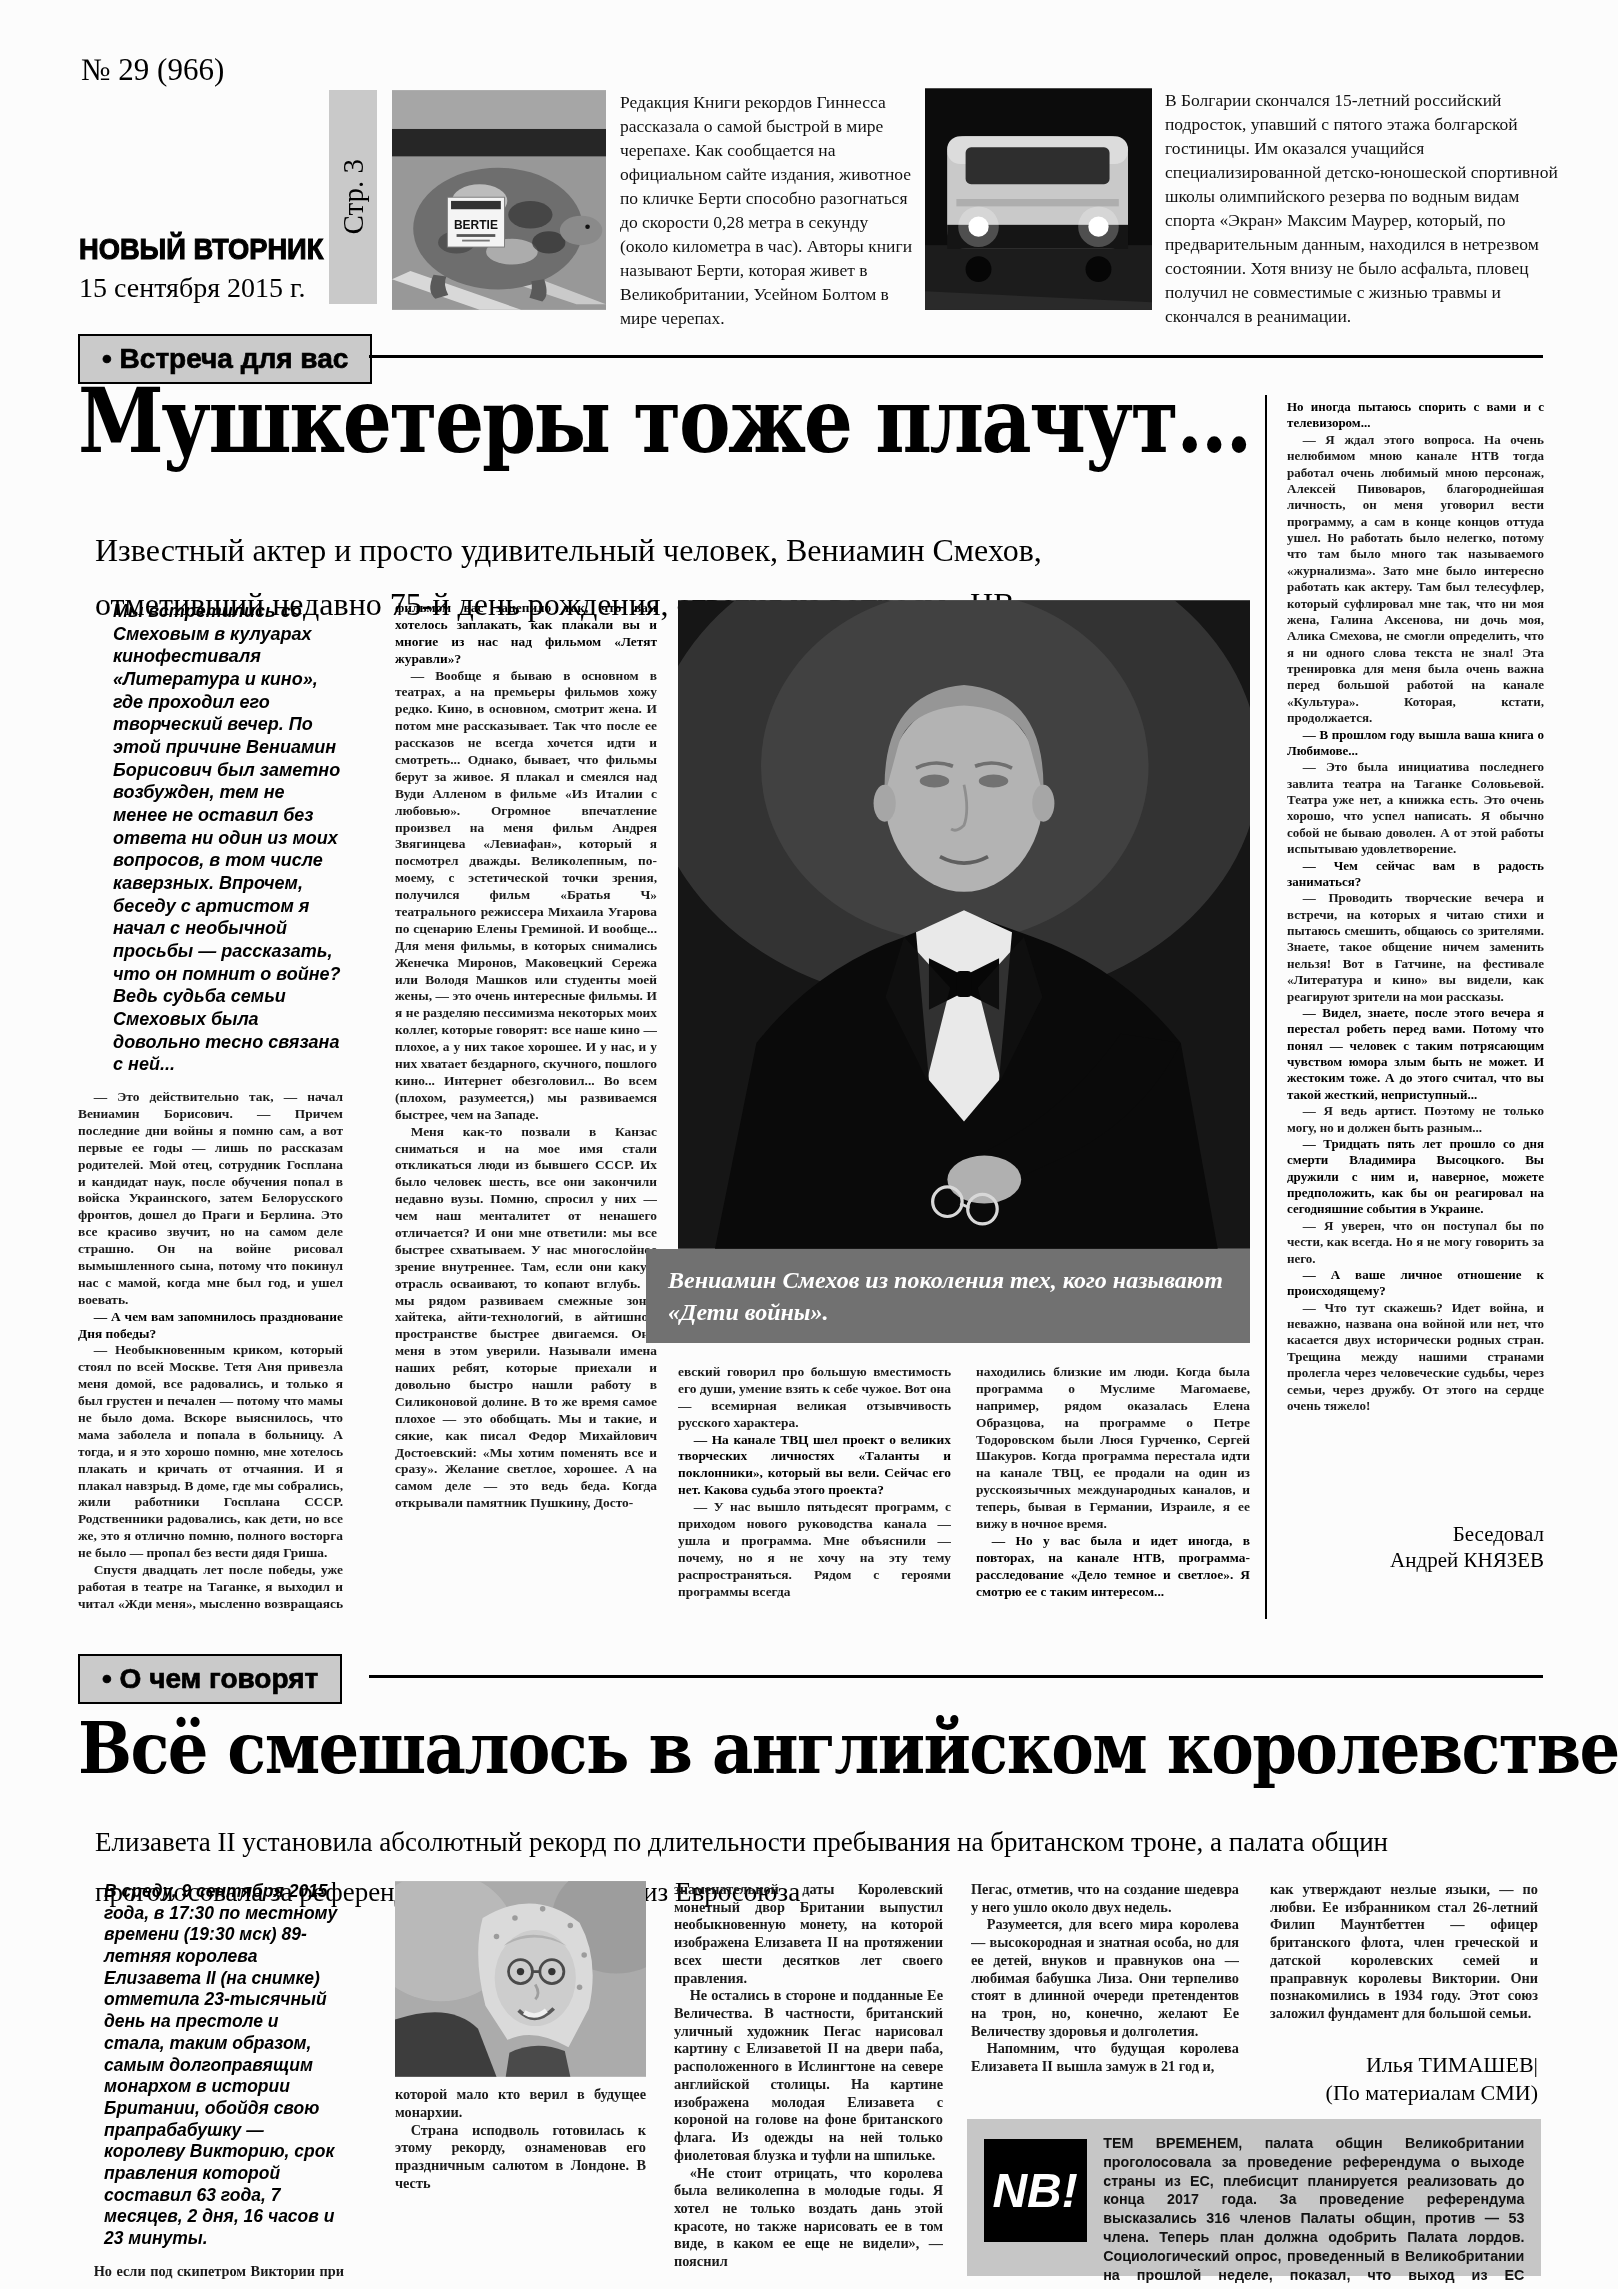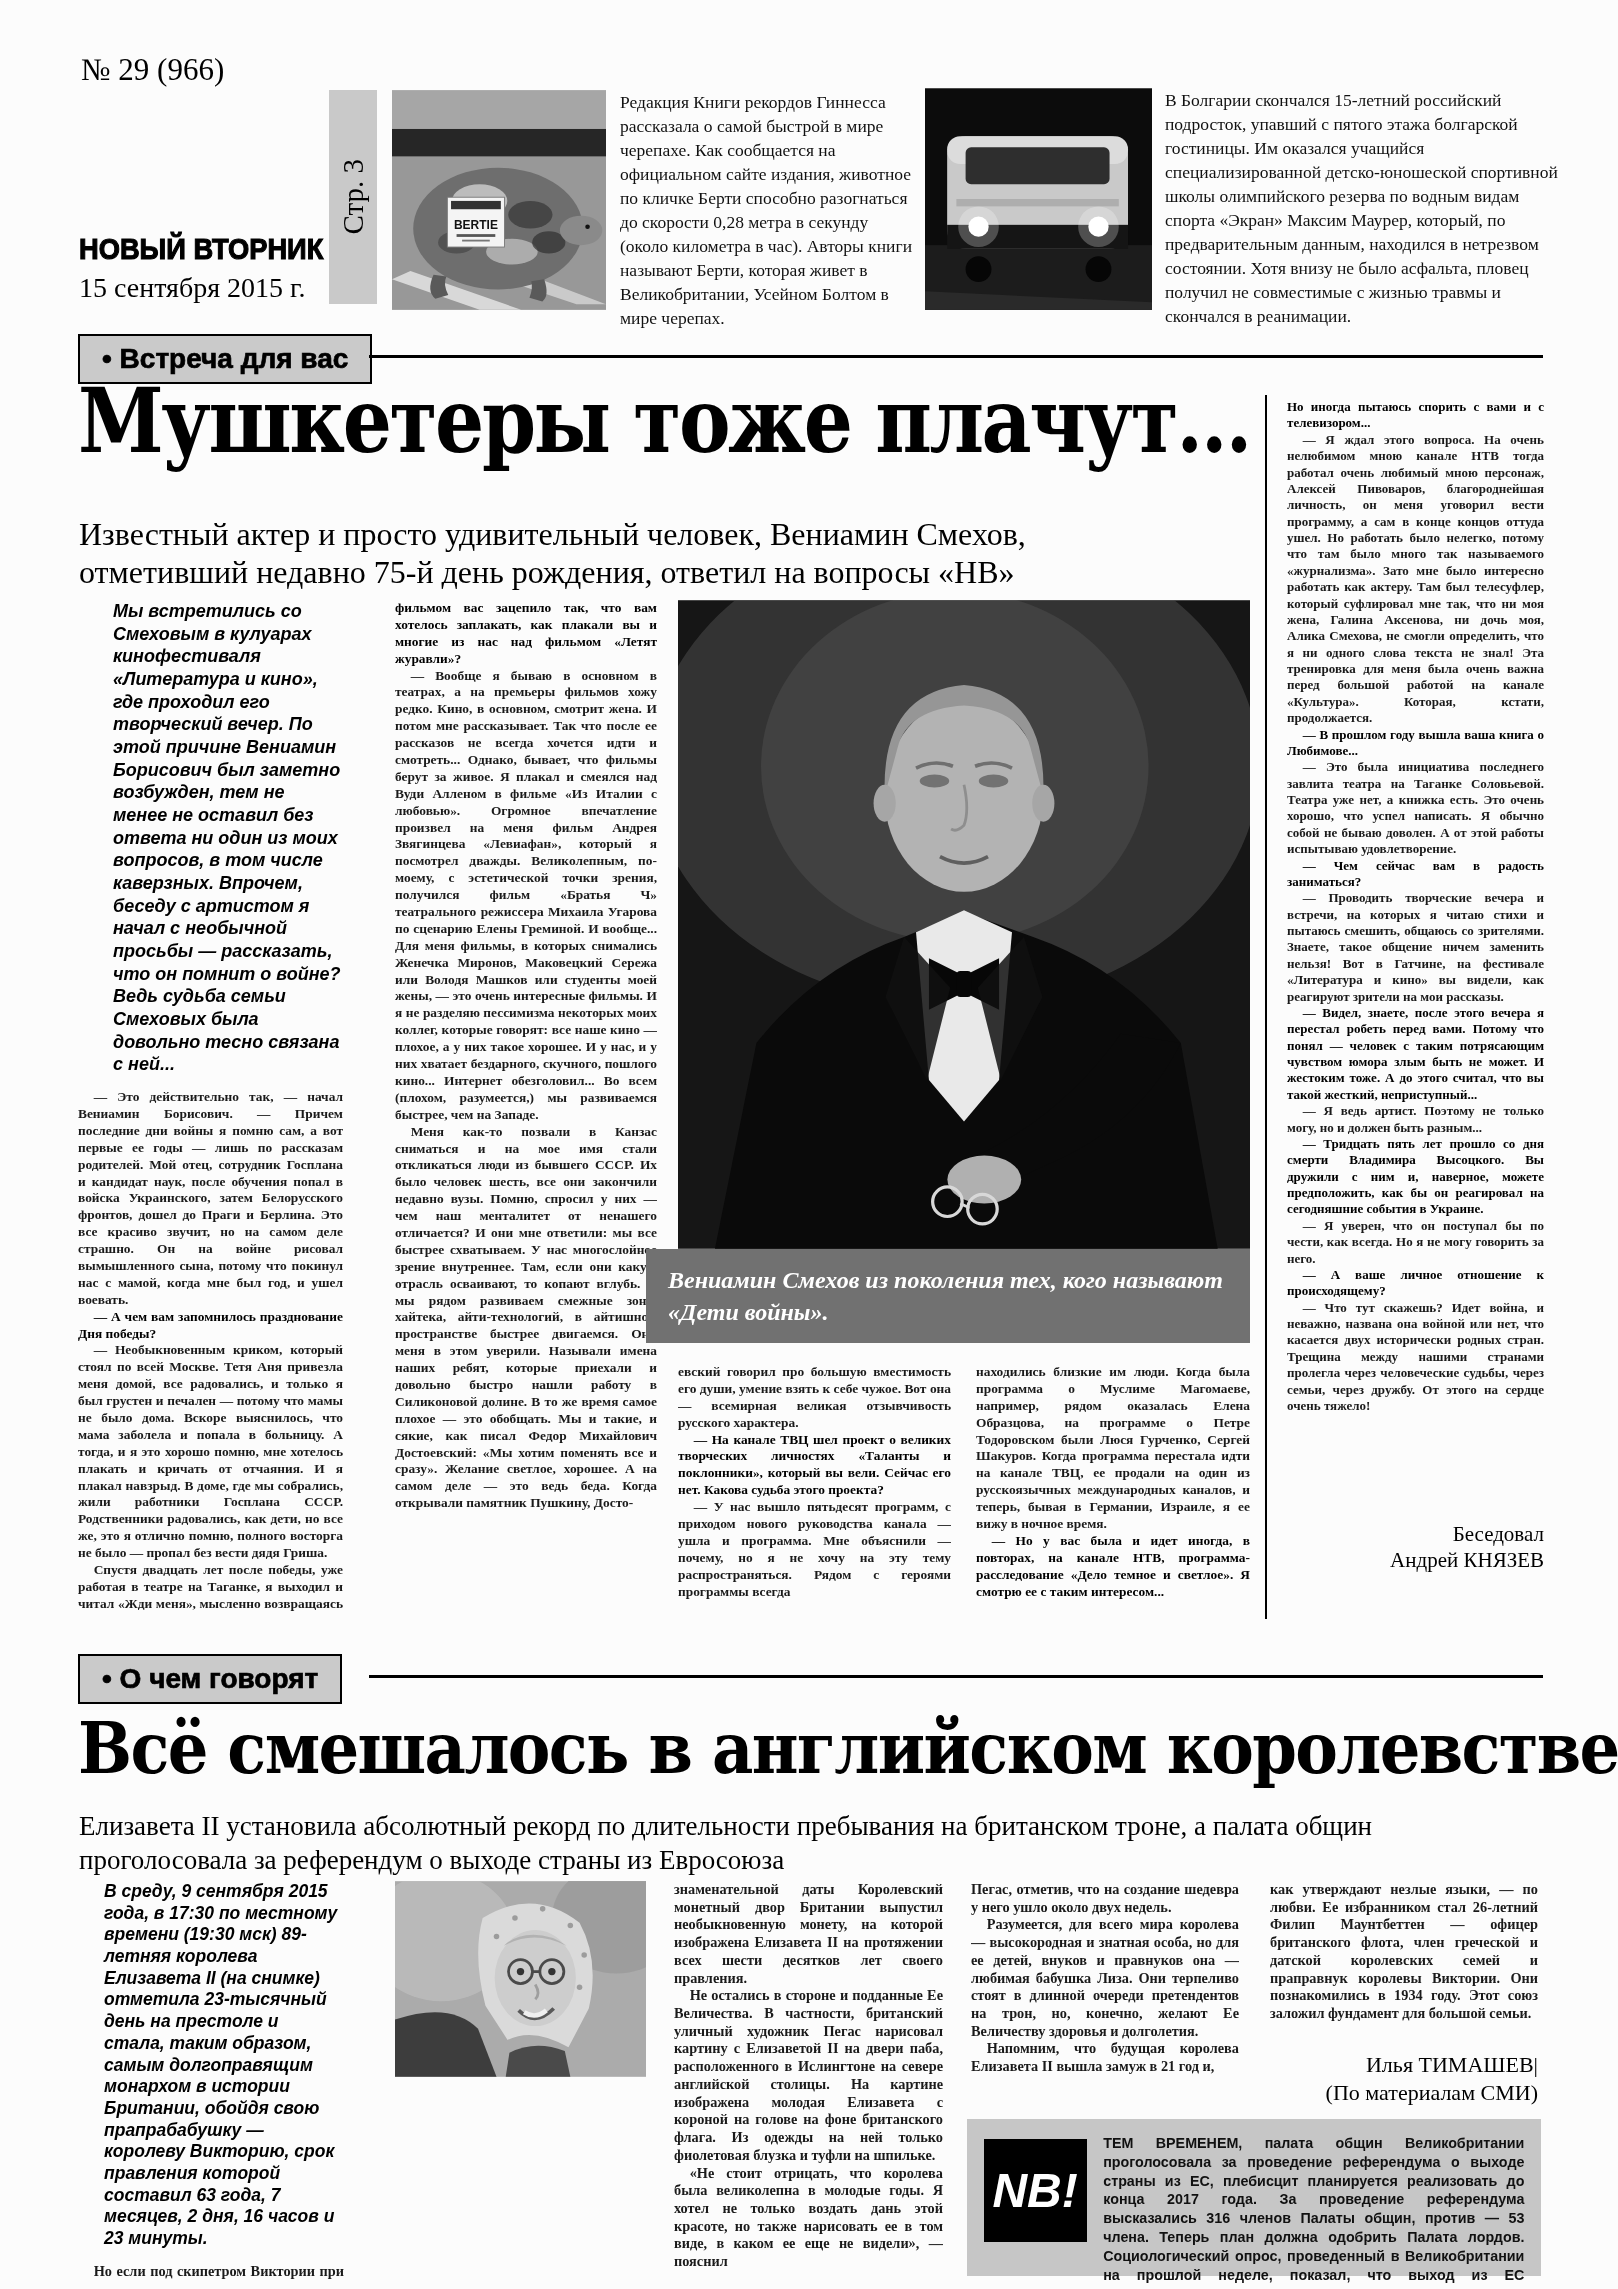--- a/index.html
+++ b/index.html
@@ -32,21 +32,21 @@
   .hrule{background:#000;height:2.8px;}
   .vrule{background:#000;width:1.8px;}
 
   
   .headline{color:#000;font-weight:bold;line-height:1;white-space:nowrap;
             font-family:"DejaVu Serif","Liberation Serif",serif;letter-spacing:-2.8px;
             transform:scaleX(.86);transform-origin:0 0;}
   .headline1{left:78px;top:375px;font-size:90px;}
   .headline2{left:78px;top:1713px;font-size:71px;letter-spacing:-1.8px;transform:scaleX(.9);}
   .lede{color:#000;}
-  .lede p{margin:0;white-space:nowrap;}
+  .lede p{margin:16px;white-space:nowrap;}
   .lede1{left:79px;top:515px;font-size:32px;line-height:1.2;}
   .lede2{left:79px;top:1809px;font-size:27px;line-height:1.27;}
 
   
   .col{position:absolute;text-align:justify;overflow:hidden;}
   .a1c{font-size:13.4px;line-height:1.26;}
   .a2c{font-size:14.3px;line-height:1.24;}
   .col p{margin:0;text-indent:15.7px;font-weight:bold;}
   .col p.cont{text-indent:0;}
   .col p.q{font-weight:bold;color:#000;}
@@ -252,20 +252,24 @@
       <circle cx="136" cy="98" r="13" fill="none" stroke="#4a4a4a" stroke-width="3"></circle>
       <circle cx="170" cy="98" r="13" fill="none" stroke="#4a4a4a" stroke-width="3"></circle>
       <path d="M149,98 L157,98" stroke="#4a4a4a" stroke-width="3"></path>
       <circle cx="136" cy="98" r="4" fill="#333"></circle>
         <circle cx="170" cy="98" r="4" fill="#333"></circle>
       <path d="M134,140 Q152,158 172,138" stroke="#5a5a5a" stroke-width="4" fill="none"></path>
       <path d="M140,142 q12,8 24,-2" stroke="#f0f0f0" stroke-width="5" fill="none"></path>
       <path d="M152,112 q6,10 0,16" stroke="#9e9e9e" stroke-width="3" fill="none"></path>
       <path d="M120,212 L124,186 Q152,172 184,184 L190,212 Z" fill="#4a4a4a"></path>
     </svg>
+    <div>
+        <p class="cont">которой мало кто верил в будущее монархии.</p>
+        <p class="a">Страна исподволь готовилась к этому рекорду, ознаменовав его праздничным салютом в Лондоне. В честь</p>
+      </div>
   </div>
 
   <div class="col a2c" style="left:674px;top:1881px;width:269px;height:402px;">
       <p class="cont">знаменательной даты Королевский монетный двор Британии выпустил необыкновенную монету, на которой изображена Елизавета II на протяжении всех шести десятков лет своего правления.</p>
       <p class="a">Не остались в стороне и подданные Ее Величества. В частности, британский уличный художник Пегас нарисовал картину с Елизаветой II на двери паба, расположенного в Ислингтоне на севере английской столицы. На картине изображена молодая Елизавета с короной на голове на фоне британского флага. Из одежды на ней только фиолетовая блузка и туфли на шпильке.</p>
       <p class="a">«Не стоит отрицать, что королева была великолепна в молодые годы. Я хотел не только воздать дань этой красоте, но также нарисовать ее в том виде, в каком ее еще не видели», — пояснил</p>
     </div>
   <div class="col a2c" style="left:971px;top:1881px;width:268px;height:233px;">
       <p class="cont">Пегас, отметив, что на создание шедевра у него ушло около двух недель.</p>
       <p class="a">Разумеется, для всего мира королева — высокородная и знатная особа, но для ее детей, внуков и правнуков она — любимая бабушка Лиза. Они терпеливо стоят в длинной очереди претендентов на трон, но, конечно, желают Ее Величеству здоровья и долголетия.</p>

